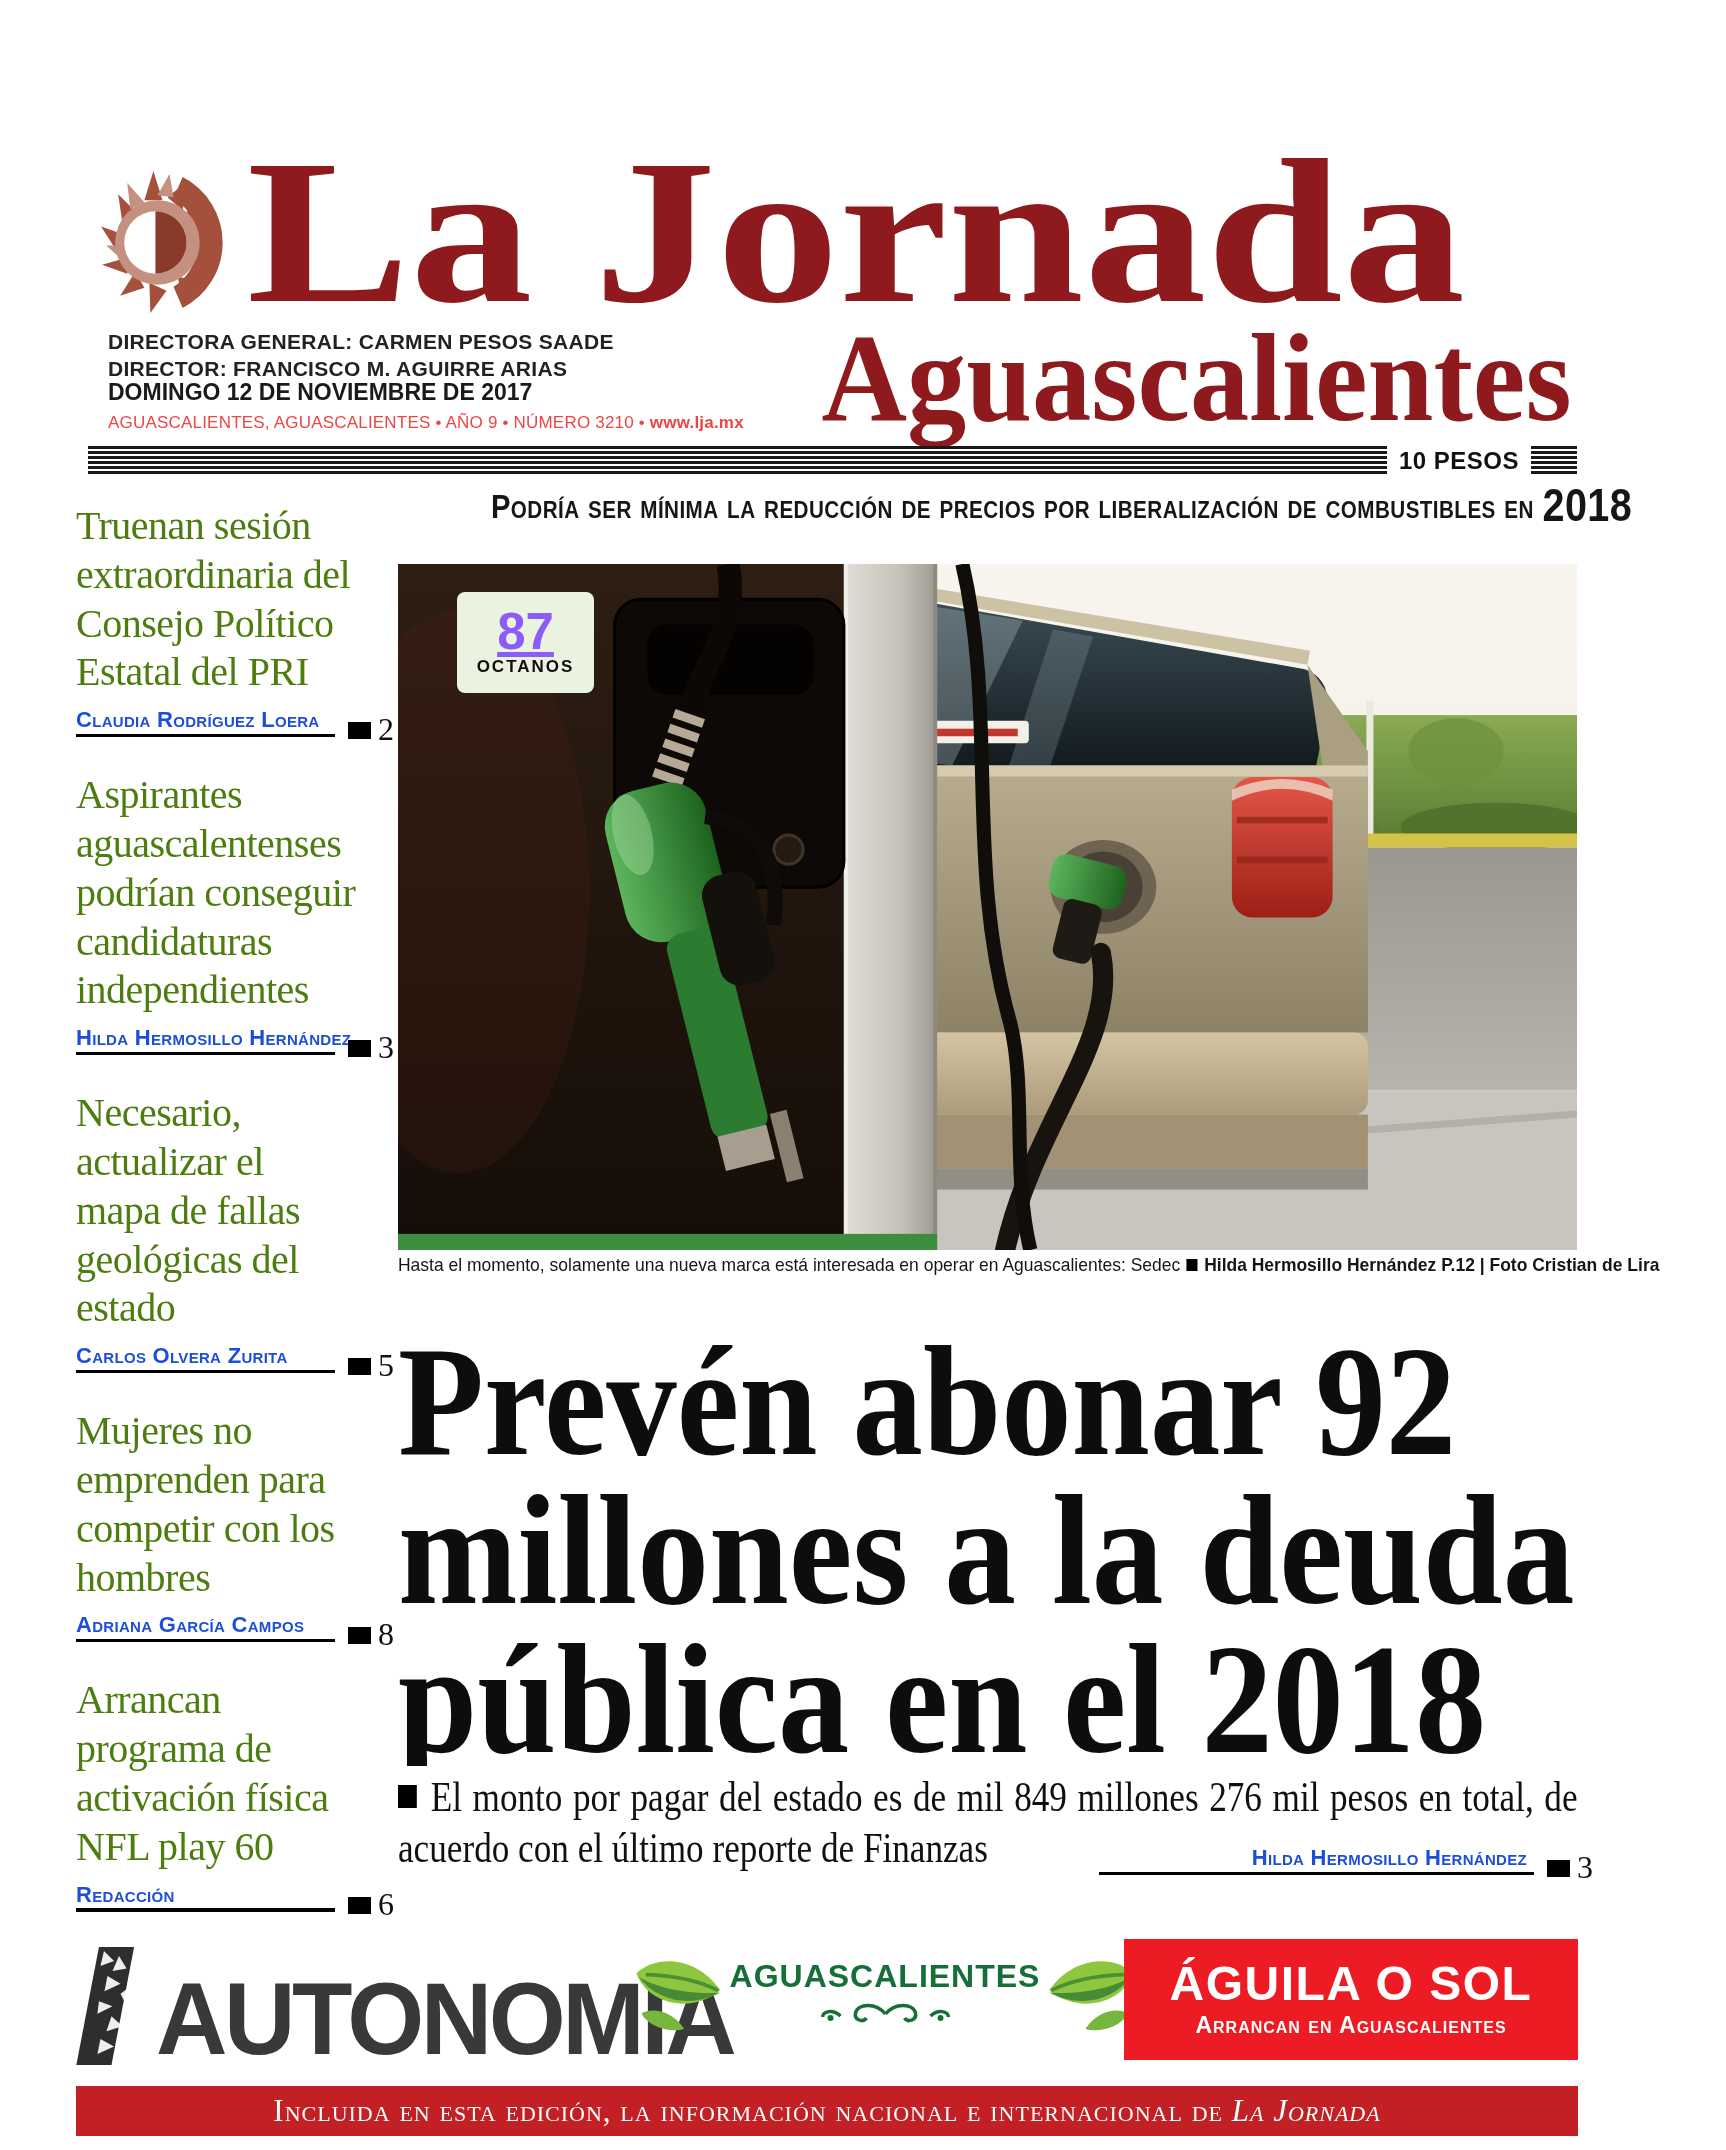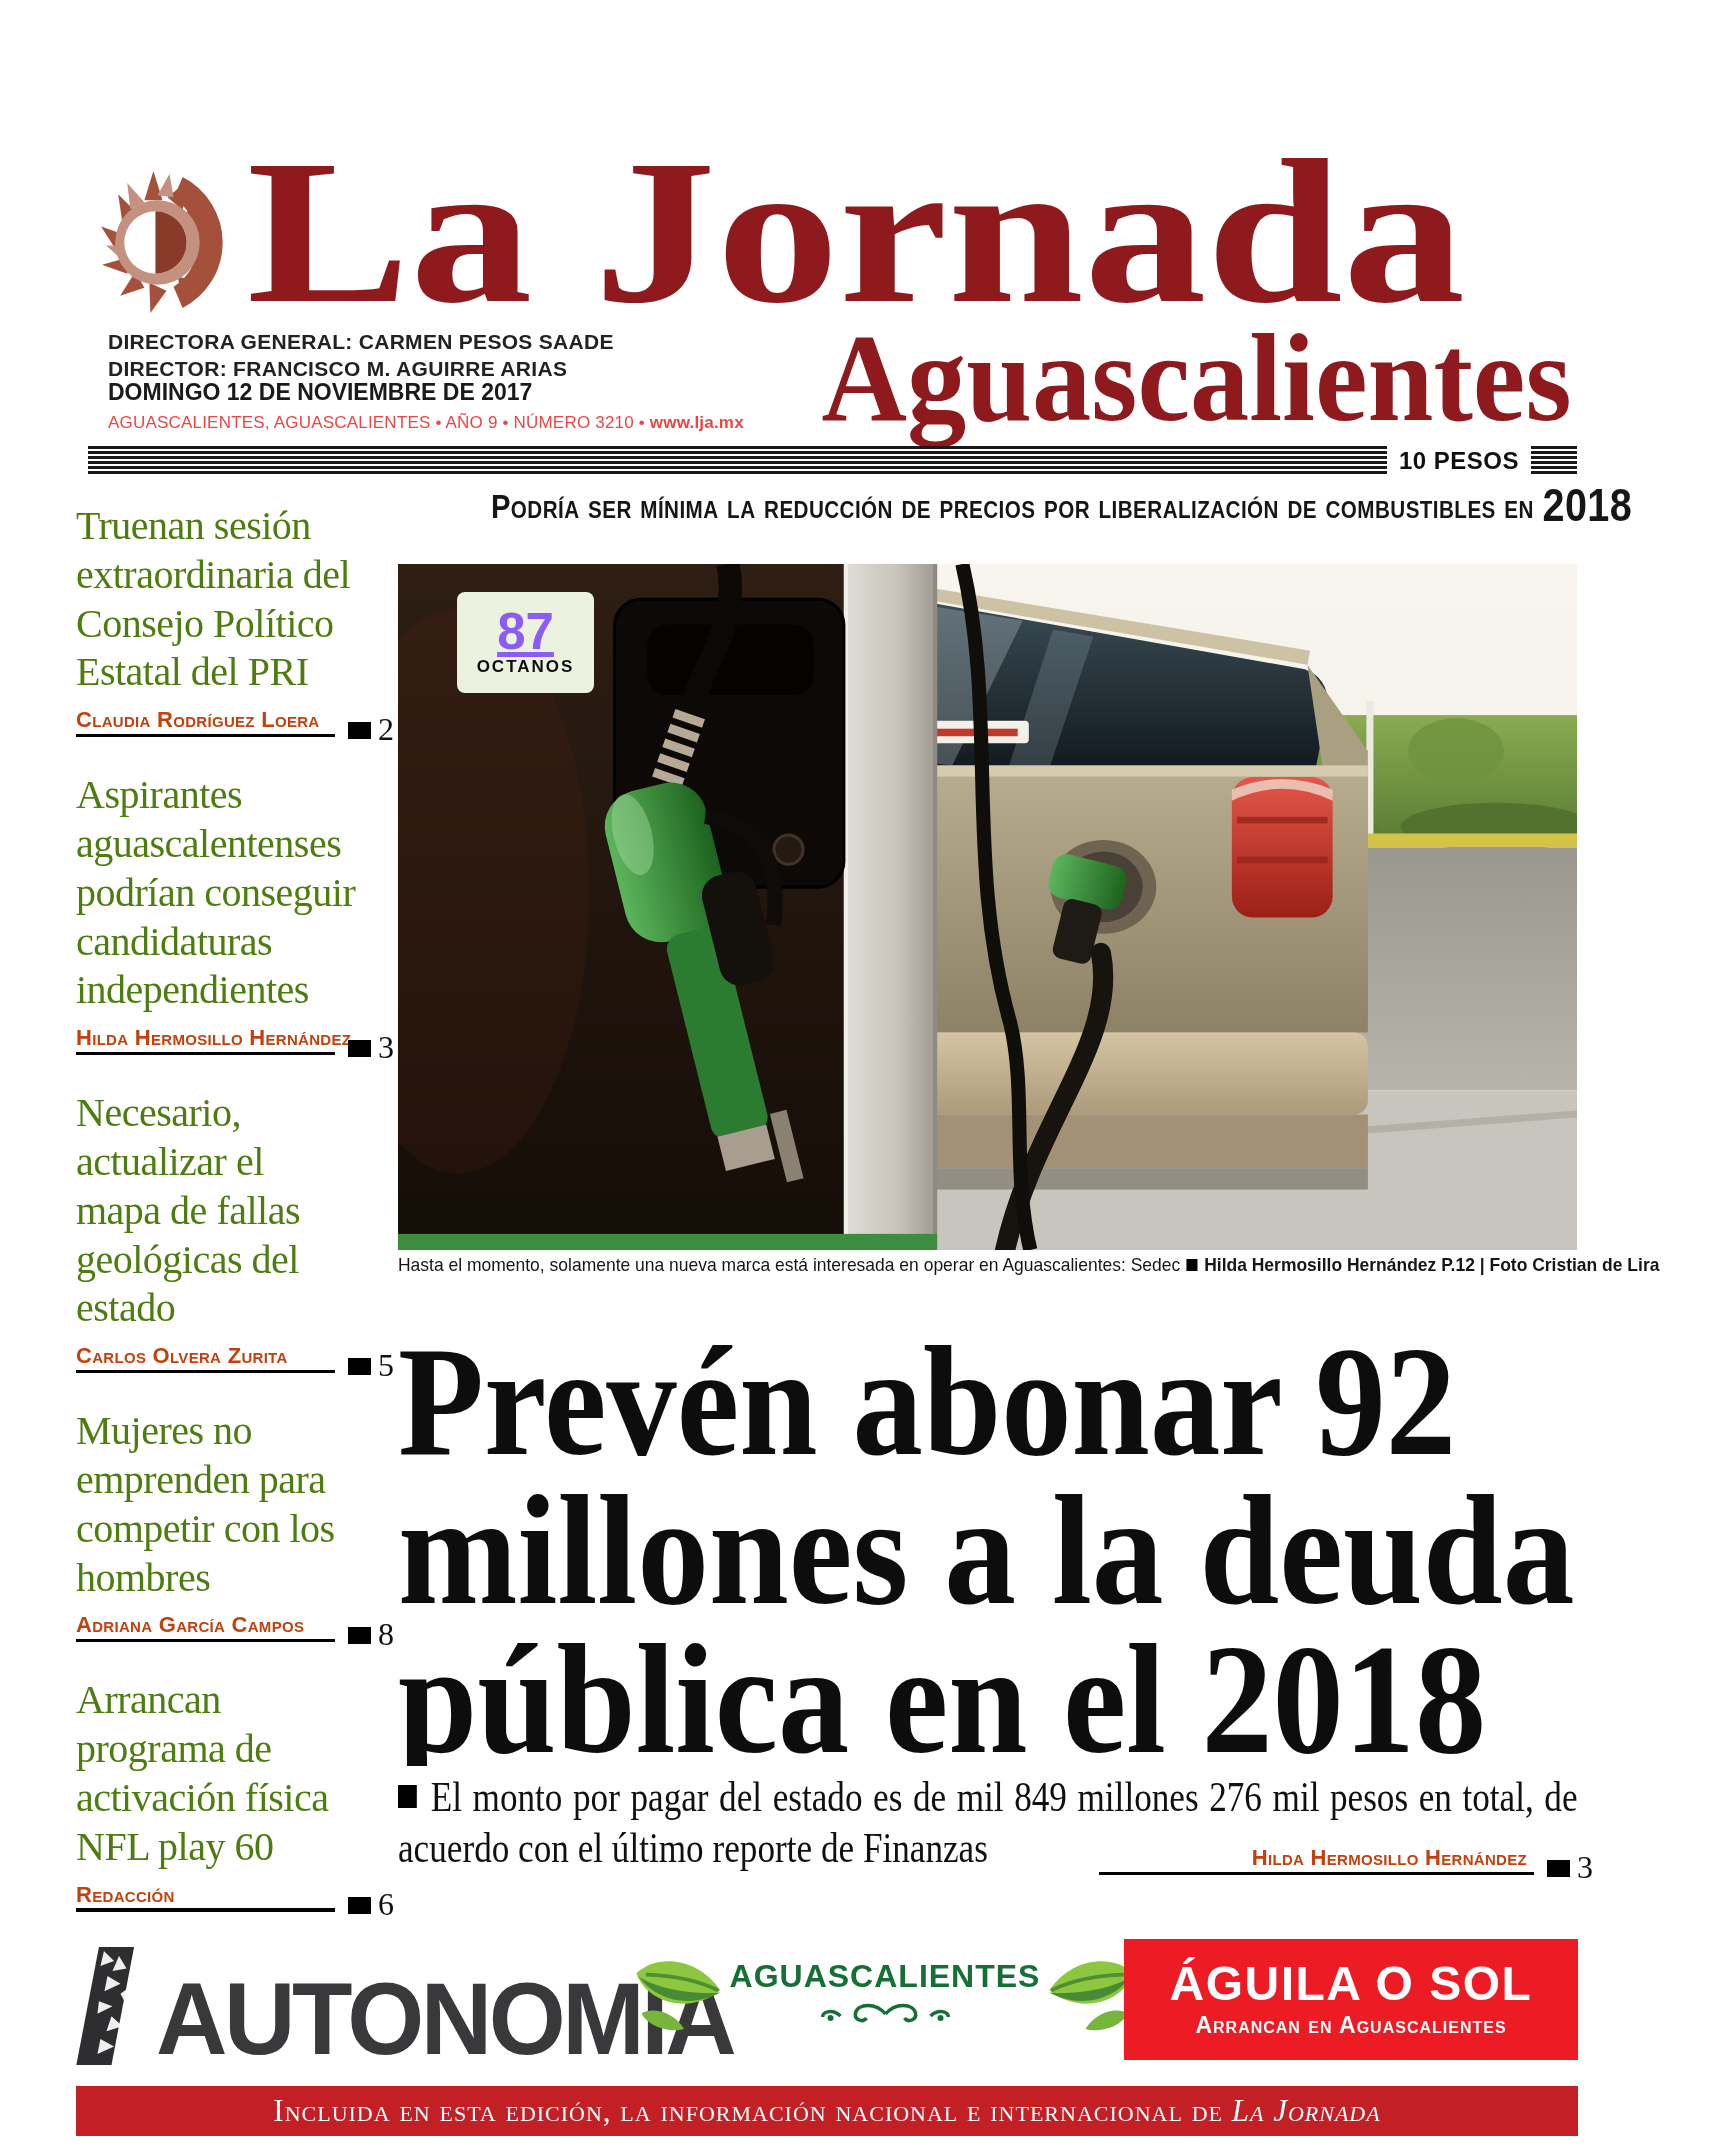--- a/index.html
+++ b/index.html
@@ -32,21 +32,21 @@
     font-variant:small-caps; font-weight:bold; font-size:34px; letter-spacing:0.5px; color:#161616; }
   .kicker-year { font-size:46px; font-variant:normal; vertical-align:-3px; }
 
   
   .sidebar { position:absolute; left:76px; top:502px; width:318px; }
   .sb-item { margin-bottom:26px; }
   .sb-headline { font-size:40px; line-height:1.22; letter-spacing:-0.5px; color:#4d7c0f;
     white-space:pre-line; font-family:"Liberation Serif", serif; }
   .refline { position:relative; height:43px; margin-top:5px; }
   .ref-name { position:absolute; left:0; bottom:12px; font-variant:small-caps; font-weight:bold;
-    font-size:22px; letter-spacing:0.3px; color:#c2410c; white-space:nowrap; }
+    font-size:22px; letter-spacing:0.3px; color:#1d4ed8; white-space:nowrap; }
   .refline .rule { position:absolute; left:0; right:59px; bottom:8px; height:3.5px; background:#000; }
   .ref-end { position:absolute; right:0; bottom:0; display:flex; align-items:flex-end; gap:7px; }
   .sq { width:23px; height:17px; background:#000; margin-bottom:6px; }
   .pg { font-family:"Liberation Serif", serif; font-size:32px; line-height:1; color:#111; }
 
   
   .front-photo { position:absolute; left:398px; top:564px; width:1179px; height:686px; overflow:hidden; }
   .front-photo svg { display:block; width:100%; height:100%; }
   .octane-sticker { position:absolute; left:59px; top:28px; width:137px; height:101px;
     background:#ecf2e0; border-radius:8px; display:flex; flex-direction:column;

